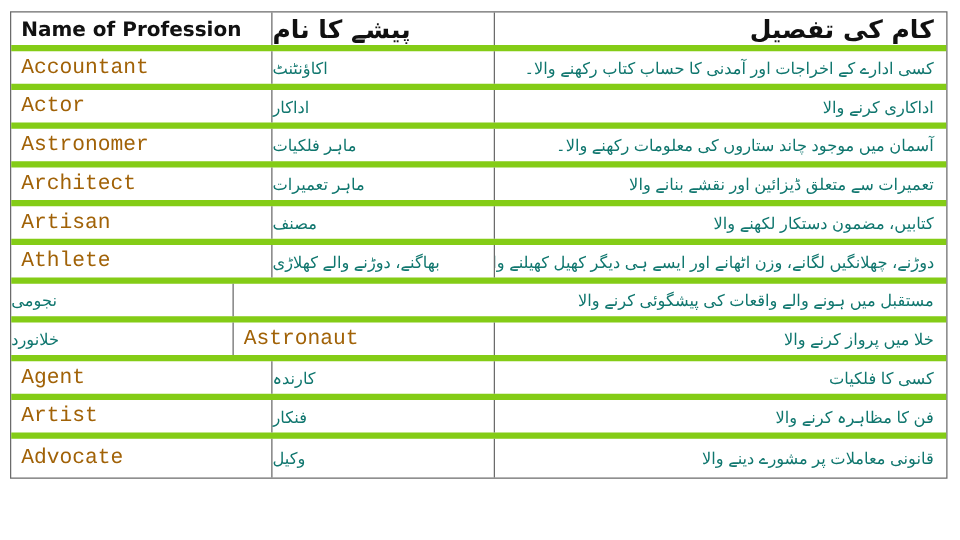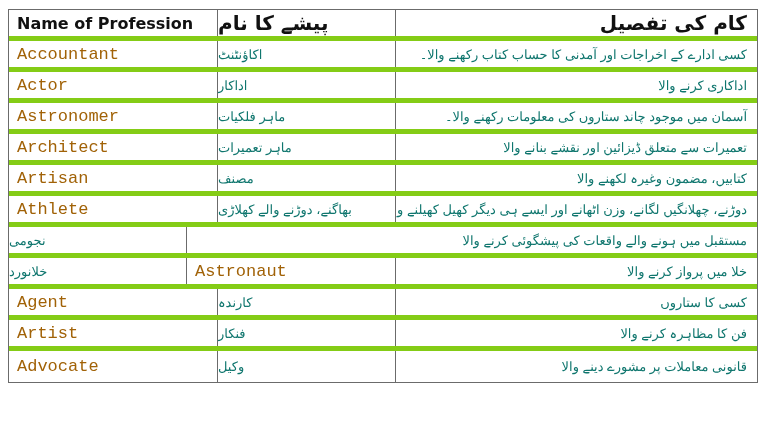--- a/index.html
+++ b/index.html
@@ -45,40 +45,40 @@
       <div class="cell c3 ur">آسمان میں موجود چاند ستاروں کی معلومات رکھنے والا۔</div>
     </div>
     <div class="row">
       <div class="cell c1 name-en">Architect</div>
       <div class="cell c2 ur">ماہر تعمیرات</div>
       <div class="cell c3 ur">تعمیرات سے متعلق ڈیزائین اور نقشے بنانے والا</div>
     </div>
     <div class="row">
       <div class="cell c1 name-en">Artisan</div>
       <div class="cell c2 ur">مصنف</div>
-      <div class="cell c3 ur">کتابیں، مضمون وغیرہ لکھنے والا</div>
+      <div class="cell c3 ur">کتابیں، مضمون دستکار لکھنے والا</div>
     </div>
     <div class="row">
       <div class="cell c1 name-en">Athlete</div>
       <div class="cell c2 ur">بھاگنے، دوڑنے والے کھلاڑی</div>
       <div class="cell c3 ur">دوڑنے، چھلانگیں لگانے، وزن اٹھانے اور ایسے ہی دیگر کھیل کھیلنے والا</div>
     </div>
     <div class="row">
       <div class="cell c2 ur">نجومی</div>
       <div class="cell c3 ur">مستقبل میں ہونے والے واقعات کی پیشگوئی کرنے والا</div>
     </div>
     <div class="row">
       <div class="cell c2 ur">خلانورد</div>
       <div class="cell c1 name-en">Astronaut</div>
       <div class="cell c3 ur">خلا میں پرواز کرنے والا</div>
     </div>
     <div class="row">
       <div class="cell c1 name-en">Agent</div>
       <div class="cell c2 ur">کارندہ</div>
-      <div class="cell c3 ur">کسی کا ستاروں</div>
+      <div class="cell c3 ur">کسی کا فلکیات</div>
     </div>
     <div class="row">
       <div class="cell c1 name-en">Artist</div>
       <div class="cell c2 ur">فنکار</div>
       <div class="cell c3 ur">فن کا مظاہرہ کرنے والا</div>
     </div>
     <div class="row">
       <div class="cell c1 name-en">Advocate</div>
       <div class="cell c2 ur">وکیل</div>
       <div class="cell c3 ur">قانونی معاملات پر مشورے دینے والا</div>

